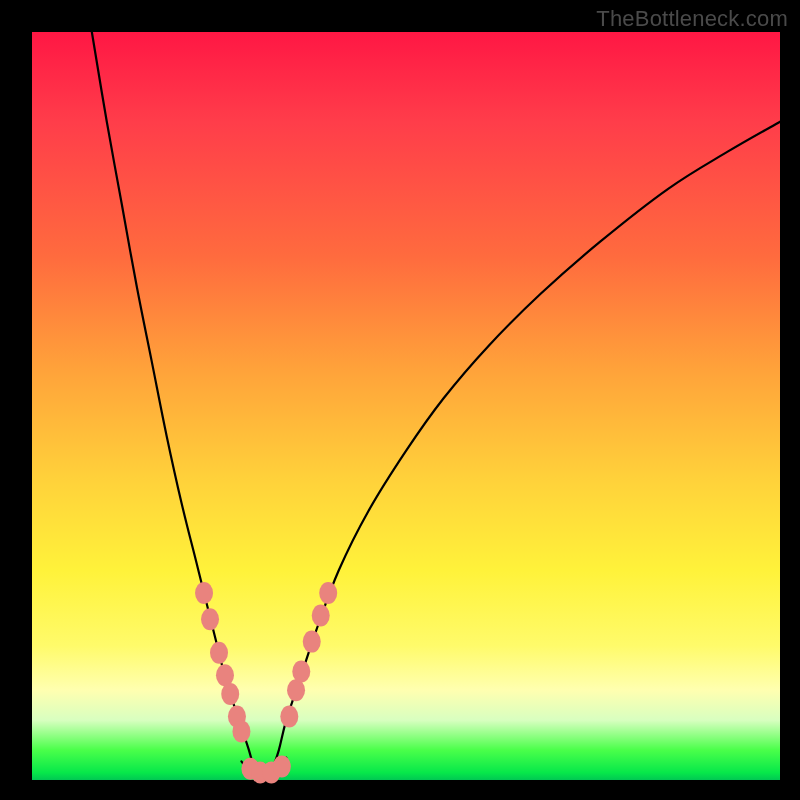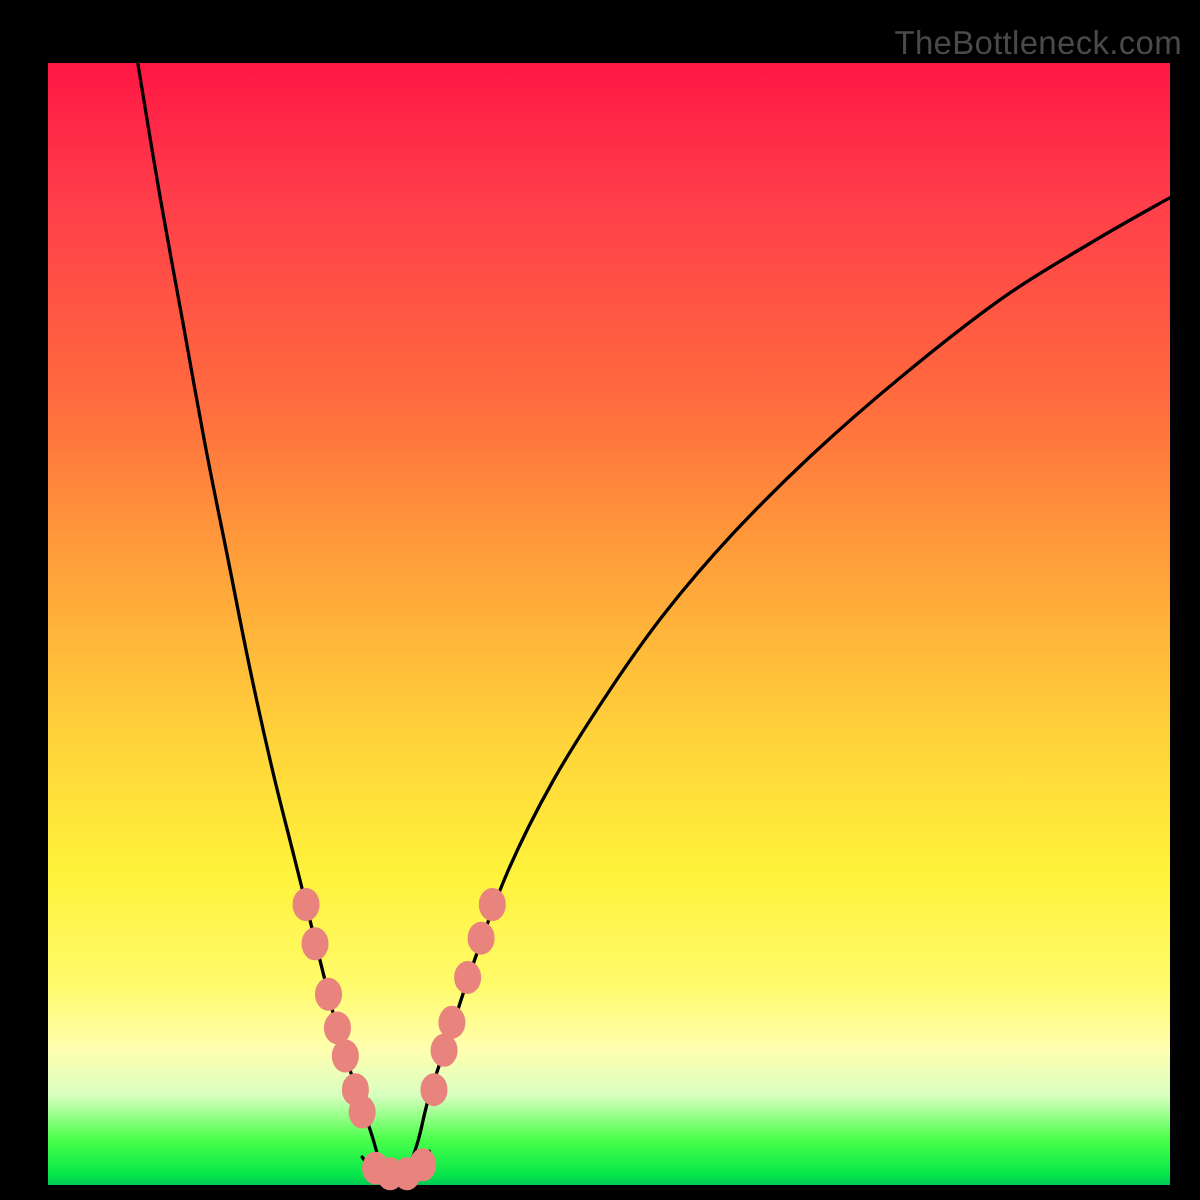--- a/index.html
+++ b/index.html
@@ -11,21 +11,20 @@
     background: #000;
     font-family: Arial, Helvetica, sans-serif;
   }
   .frame {
     position: absolute;
     left: 0;
     top: 0;
     width: 800px;
     height: 564px;
     background: #000;
-    margin-top: 10px;
   }
   .plot {
     position: absolute;
     background: linear-gradient(
       to bottom,
       #ff1744 0%,
       #ff3d4a 12%,
       #ff6b3e 30%,
       #ffa23a 45%,
       #ffd23a 60%,

